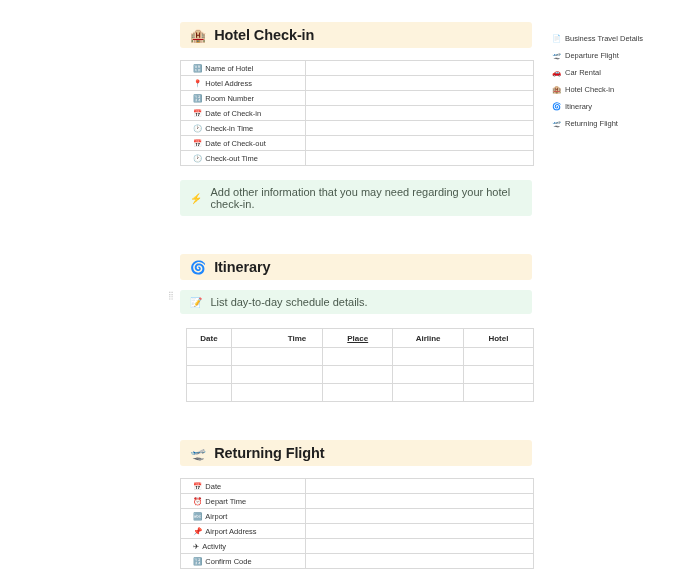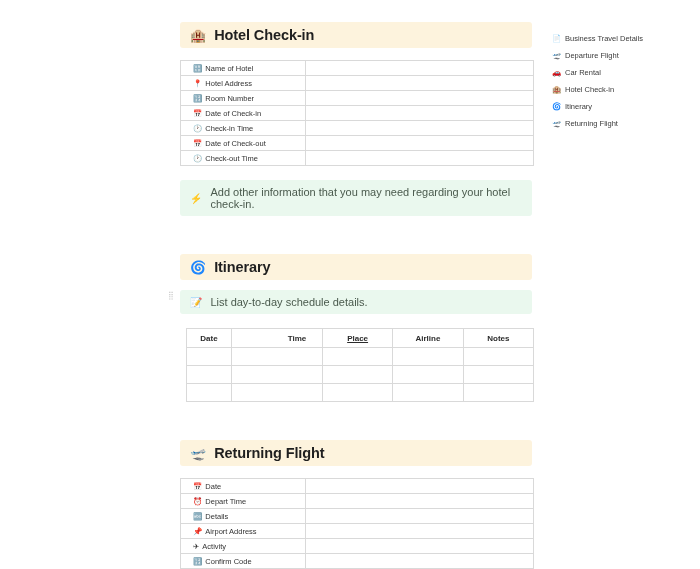--- a/index.html
+++ b/index.html
@@ -250,21 +250,21 @@
 
       <div class="spacer-14"></div>
 
       <table class="grid">
         <tbody>
             <tr>
           <th class="col-date">Date</th>
           <th class="col-time">Time</th>
           <th class="col-place">Place</th>
           <th class="col-activity">Airline</th>
-          <th class="col-notes">Notes</th>
+          <th class="col-notes">Hotel</th>
         </tr>
         <tr>
           <td></td>
           <td></td>
           <td></td>
           <td></td>
           <td></td>
         </tr>
         <tr>
           <td></td>
@@ -303,21 +303,21 @@
           <td class="value"></td>
         </tr>
         <tr>
           <td class="label">
             <span class="f-icon">⏰</span><span>Depart Time</span>
           </td>
           <td class="value"></td>
         </tr>
         <tr>
           <td class="label">
-            <span class="f-icon">🔤</span><span>Details</span>
+            <span class="f-icon">🔤</span><span>Airport</span>
           </td>
           <td class="value"></td>
         </tr>
         <tr>
           <td class="label">
             <span class="f-icon">📌</span><span>Airport Address</span>
           </td>
           <td class="value"></td>
         </tr>
         <tr>

